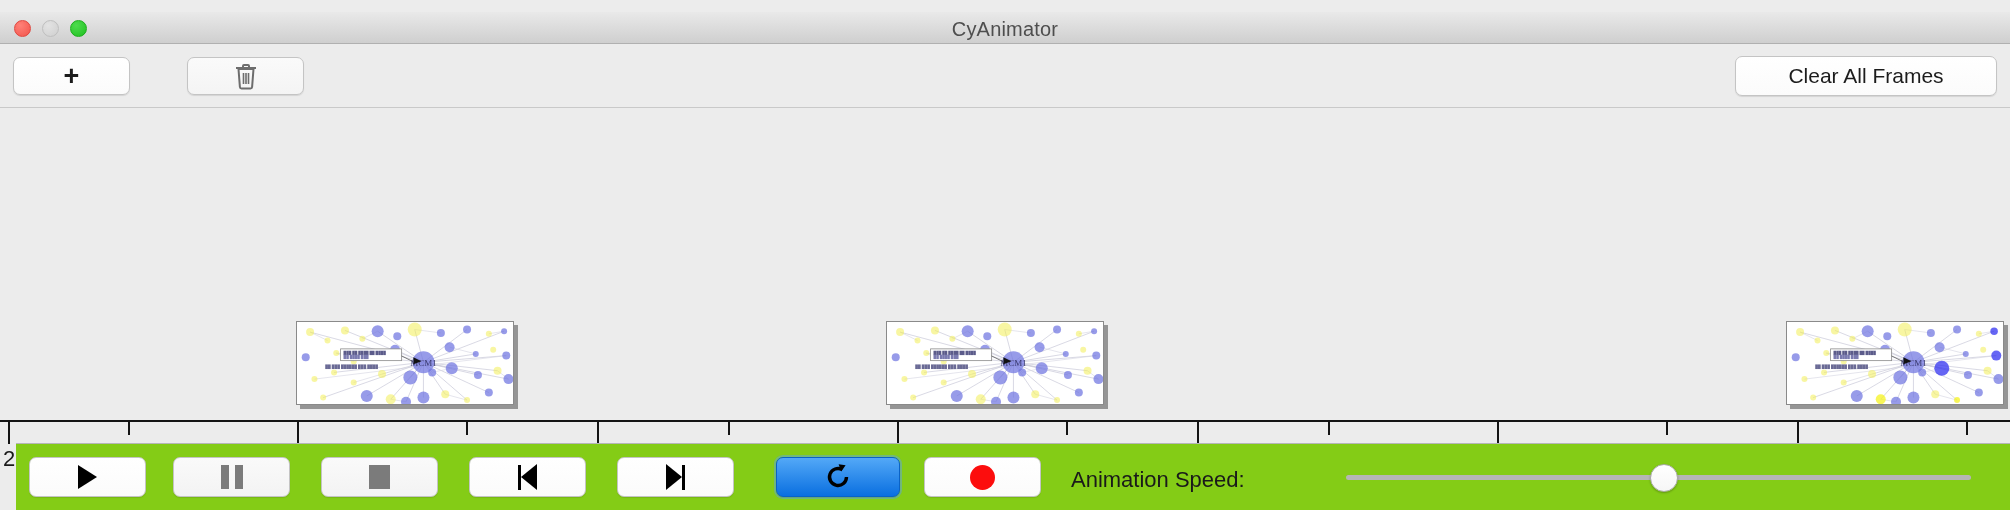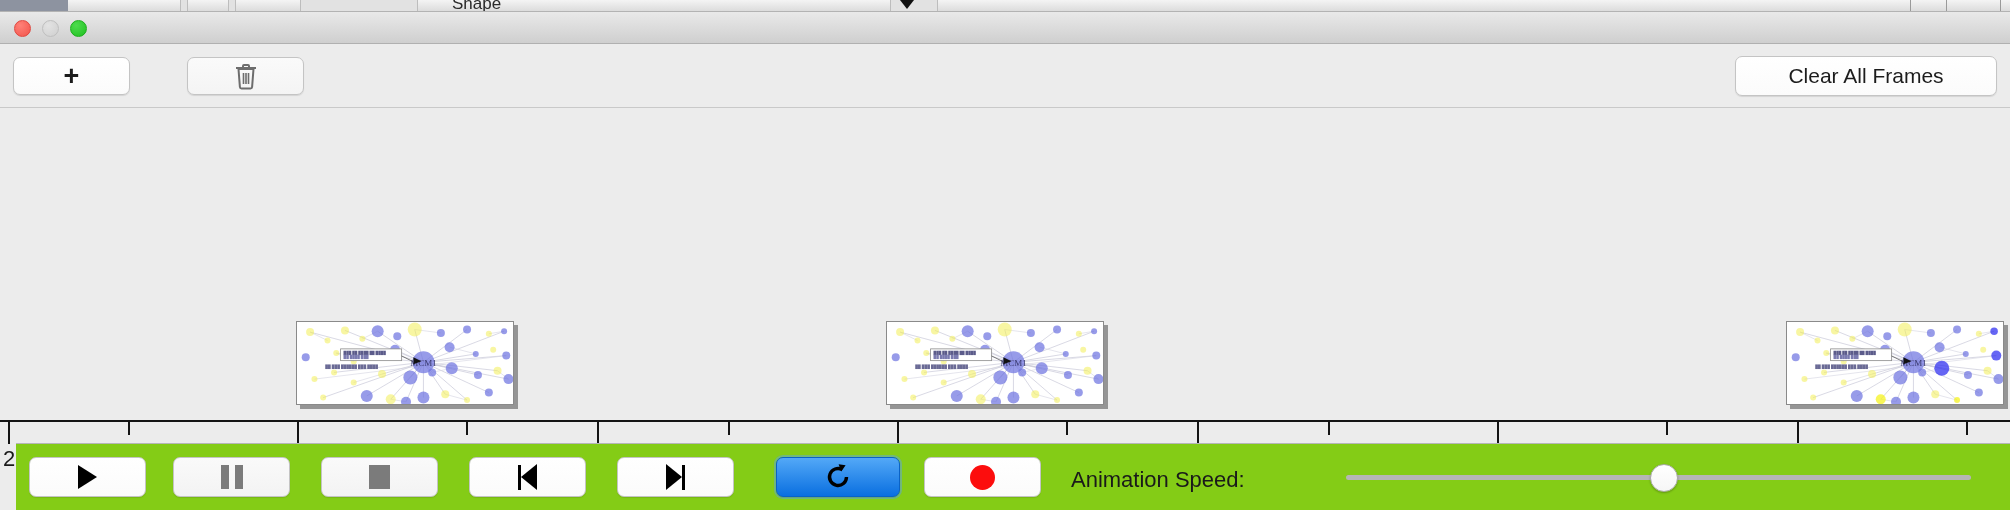--- a/index.html
+++ b/index.html
@@ -158,39 +158,28 @@
     background: linear-gradient(#ffffff, #f6f6f6);
     border: 1px solid #a9a9a9; box-shadow: 0 1px 2px rgba(0,0,0,.25);
     top: 20px; cursor: pointer;
   }
 </style>
 </head>
 <body>
 
 <div id="app">
 
-  <div class="bg-window-strip">
-    <div class="dark-tab"></div>
-    <div class="seg" style="left:180px;width:8px;"></div>
-    <div class="seg" style="left:228px;width:8px;"></div>
-    <div class="seg" style="left:300px;width:118px;"></div>
-    <div class="seg" style="left:890px;width:48px;"></div>
-    <div class="notch" style="left:900px;"></div>
-    <div class="shape-text">Shape</div>
-    <div class="slash" style="left:1910px;"></div>
-    <div class="slash" style="left:1946px;"></div>
-    <div class="slash" style="left:2000px;"></div>
-  </div>
 
   <div class="titlebar">
     <div class="traffic">
       <div class="light close"></div>
       <div class="light min"></div>
       <div class="light max"></div>
     </div>
+    <div class="title">CyAnimator</div>
   </div>
 
   <div class="toolbar">
     <div class="btn btn-add">
       <span class="plus-icon">+</span>
     </div>
     <div class="btn btn-del muted">
       <span class="trash-icon">
         <svg width="24" height="27" viewBox="0 0 24 27">
           <path d="M2 5 h20" stroke="#6d6d6d" stroke-width="2" fill="none"></path>

